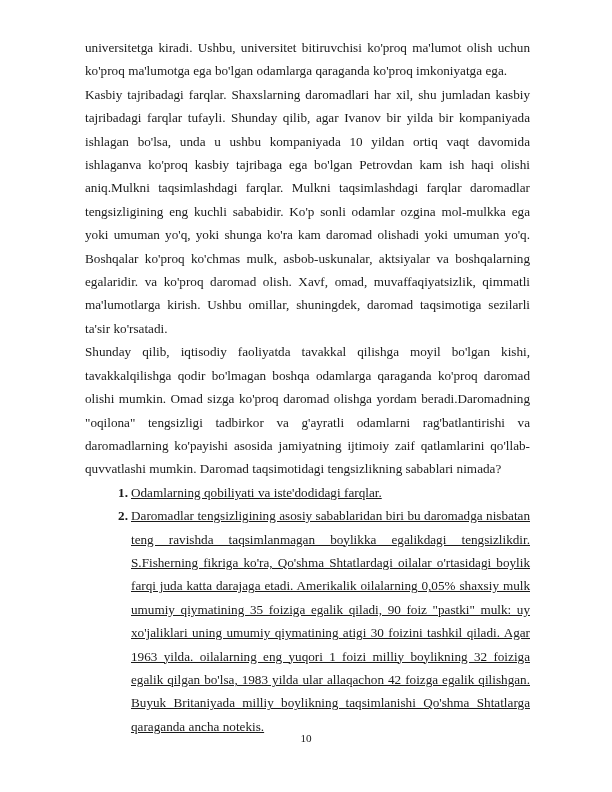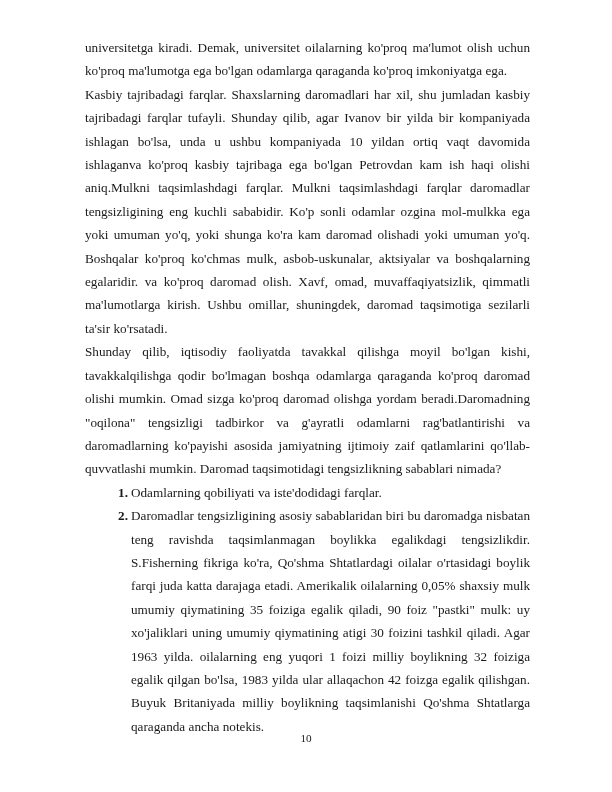--- a/index.html
+++ b/index.html
@@ -42,20 +42,21 @@
   }
   ol.numbered > li {
     counter-increment: li-counter;
     position: relative;
     padding-left: 46px;
     font-size: 13.2px;
     line-height: 23.4px;
     text-align: justify;
     text-justify: inter-word;
     margin: 0;
+    text-decoration: underline;
   }
   ol.numbered > li::before {
     content: counter(li-counter) ".";
     position: absolute;
     left: 27px;
     top: 0;
     font-weight: bold;
     font-size: 13.2px;
     line-height: 23.4px;
     width: 16px;
@@ -76,21 +77,21 @@
     font-family: Liberation Serif, serif;
   }
 </style>
 </head>
 <body>
 
 <div class="page">
 
   <div class="body-text">
 
-    <p class="para">universitetga kiradi. Demak, universitet oilalarning ko'proq ma'lumot olish uchun ko'proq ma'lumotga ega bo'lgan odamlarga qaraganda ko'proq imkoniyatga ega.</p>
+    <p class="para">universitetga kiradi. Ushbu, universitet bitiruvchisi ko'proq ma'lumot olish uchun ko'proq ma'lumotga ega bo'lgan odamlarga qaraganda ko'proq imkoniyatga ega.</p>
 
     <p class="para">Kasbiy tajribadagi farqlar. Shaxslarning daromadlari har xil, shu jumladan kasbiy tajribadagi farqlar tufayli. Shunday qilib, agar Ivanov bir yilda bir kompaniyada ishlagan bo'lsa, unda u ushbu kompaniyada 10 yildan ortiq vaqt davomida ishlaganva ko'proq kasbiy tajribaga ega bo'lgan Petrovdan kam ish haqi olishi aniq.Mulkni taqsimlashdagi farqlar. Mulkni taqsimlashdagi farqlar daromadlar tengsizligining eng kuchli sababidir. Ko'p sonli odamlar ozgina mol-mulkka ega yoki umuman yo'q, yoki shunga ko'ra kam daromad olishadi yoki umuman yo'q. Boshqalar ko'proq ko'chmas mulk, asbob-uskunalar, aktsiyalar va boshqalarning egalaridir. va ko'proq daromad olish. Xavf, omad, muvaffaqiyatsizlik, qimmatli ma'lumotlarga kirish. Ushbu omillar, shuningdek, daromad taqsimotiga sezilarli ta'sir ko'rsatadi.</p>
 
     <p class="para">Shunday qilib, iqtisodiy faoliyatda tavakkal qilishga moyil bo'lgan kishi, tavakkalqilishga qodir bo'lmagan boshqa odamlarga qaraganda ko'proq daromad olishi mumkin. Omad sizga ko'proq daromad olishga yordam beradi.Daromadning "oqilona" tengsizligi tadbirkor va g'ayratli odamlarni rag'batlantirishi va daromadlarning ko'payishi asosida jamiyatning ijtimoiy zaif qatlamlarini qo'llab-quvvatlashi mumkin. Daromad taqsimotidagi tengsizlikning sabablari nimada?</p>
 
     <ol class="numbered">
       <li>
         <span class="li-text">Odamlarning qobiliyati va iste'dodidagi farqlar.</span>
       </li>
       <li>

